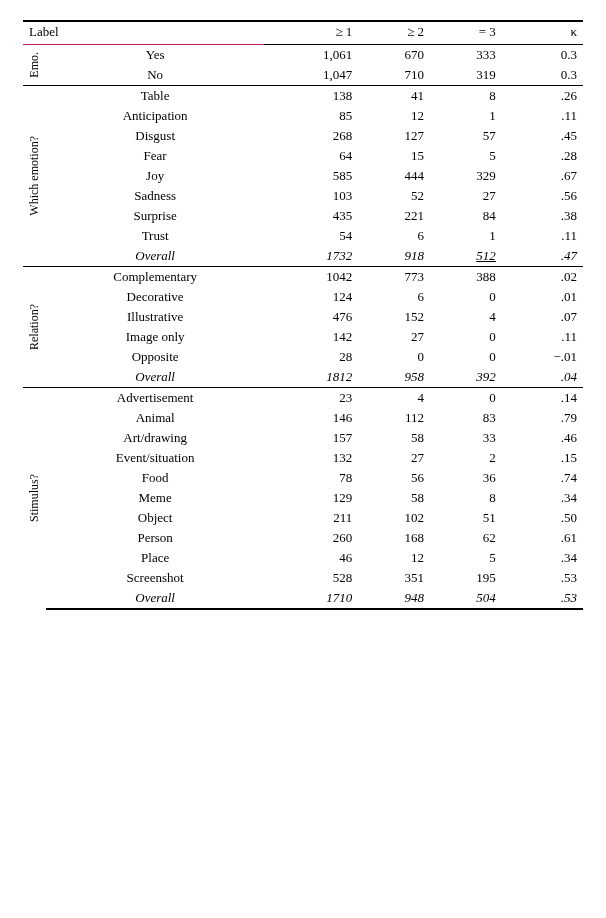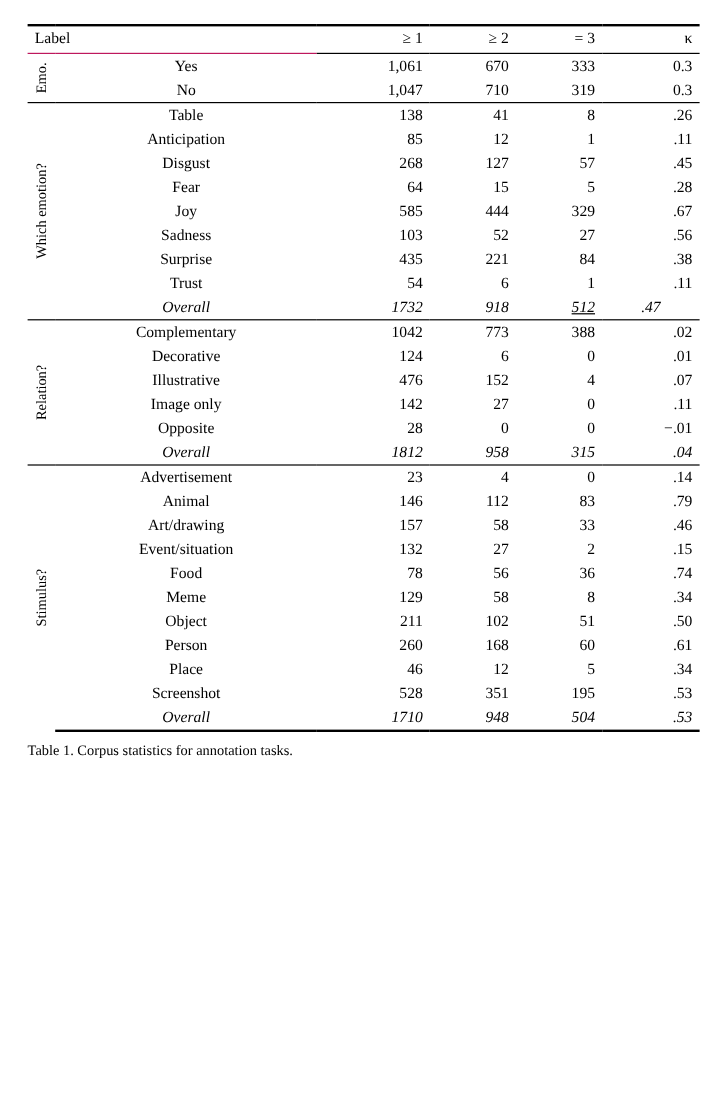--- a/index.html
+++ b/index.html
@@ -136,21 +136,21 @@
           <td>54</td>
           <td>6</td>
           <td>1</td>
           <td>.11</td>
         </tr>
         <tr class="overall-row">
           <td class="label-col" style="font-style: italic; border-bottom: 1px solid rgb(0, 0, 0);">Overall</td>
           <td style="font-style: italic; border-bottom: 1px solid rgb(0, 0, 0);">1732</td>
           <td style="font-style: italic; border-bottom: 1px solid rgb(0, 0, 0);">918</td>
           <td style="font-style: italic; border-bottom: 1px solid rgb(0, 0, 0); text-decoration: underline;">512</td>
-          <td style="font-style: italic; border-bottom: 1px solid rgb(0, 0, 0); text-align: center;">.47</td>
+          <td style="font-style: italic; border-bottom: 1px solid rgb(0, 0, 0);">.47</td>
         </tr>
         <tr>
           <td rowspan="6" style="border-top: 1px solid rgb(0, 0, 0); text-align: center; vertical-align: middle; width: 20px; padding: 0px 4px; font-size: 12px;">
             <div style="writing-mode: vertical-rl; transform: rotate(180deg); white-space: nowrap;">Relation?</div>
           </td>
           <td class="label-col" style="border-top: 1px solid rgb(0, 0, 0);">Complementary</td>
           <td style="border-top: 1px solid rgb(0, 0, 0);">1042</td>
           <td style="border-top: 1px solid rgb(0, 0, 0);">773</td>
           <td style="border-top: 1px solid rgb(0, 0, 0); text-align: right;">388</td>
           <td style="border-top: 1px solid rgb(0, 0, 0); margin-top: 32px;">.02</td>
@@ -180,21 +180,21 @@
           <td class="label-col">Opposite</td>
           <td>28</td>
           <td>0</td>
           <td>0</td>
           <td>−.01</td>
         </tr>
         <tr class="overall-row">
           <td class="label-col" style="font-style: italic; border-bottom: 1px solid rgb(0, 0, 0);">Overall</td>
           <td style="font-style: italic; border-bottom: 1px solid rgb(0, 0, 0);">1812</td>
           <td style="font-style: italic; border-bottom: 1px solid rgb(0, 0, 0);">958</td>
-          <td style="font-style: italic; border-bottom: 1px solid rgb(0, 0, 0);">315</td>
+          <td style="font-style: italic; border-bottom: 1px solid rgb(0, 0, 0);">392</td>
           <td style="border-bottom: 1px solid rgb(0, 0, 0);">.04</td>
         </tr>
         <tr>
           <td rowspan="11" style="border-top: 1px solid rgb(0, 0, 0); text-align: center; vertical-align: middle; width: 20px; padding: 0px 4px; font-size: 12px;">
             <div style="writing-mode: vertical-rl; transform: rotate(180deg); white-space: nowrap;">Stimulus?</div>
           </td>
           <td class="label-col" style="border-top: 1px solid rgb(0, 0, 0);">Advertisement</td>
           <td style="border-top: 1px solid rgb(0, 0, 0);">23</td>
           <td style="border-top: 1px solid rgb(0, 0, 0);">4</td>
           <td style="border-top: 1px solid rgb(0, 0, 0);">0</td>
@@ -239,21 +239,21 @@
           <td class="label-col">Object</td>
           <td>211</td>
           <td>102</td>
           <td>51</td>
           <td>.50</td>
         </tr>
         <tr>
           <td class="label-col">Person</td>
           <td>260</td>
           <td>168</td>
-          <td>60</td>
+          <td>62</td>
           <td>.61</td>
         </tr>
         <tr>
           <td class="label-col">Place</td>
           <td>46</td>
           <td>12</td>
           <td>5</td>
           <td>.34</td>
         </tr>
         <tr>
@@ -265,14 +265,13 @@
         </tr>
         <tr class="overall-row">
           <td class="label-col" style="font-style: italic; border-bottom: 2px solid rgb(0, 0, 0);">Overall</td>
           <td style="font-style: italic; border-bottom: 2px solid rgb(0, 0, 0);">1710</td>
           <td style="font-style: italic; border-bottom: 2px solid rgb(0, 0, 0); text-align: right;">948</td>
           <td style="font-style: italic; border-bottom: 2px solid rgb(0, 0, 0);">504</td>
           <td style="font-style: italic; border-bottom: 2px solid rgb(0, 0, 0);">.53</td>
         </tr>
       </tbody>
   </table>
-  <div class="caption">Table 1. Corpus statistics for annotation tasks.</div>
 </div>
 
 </body></html>

